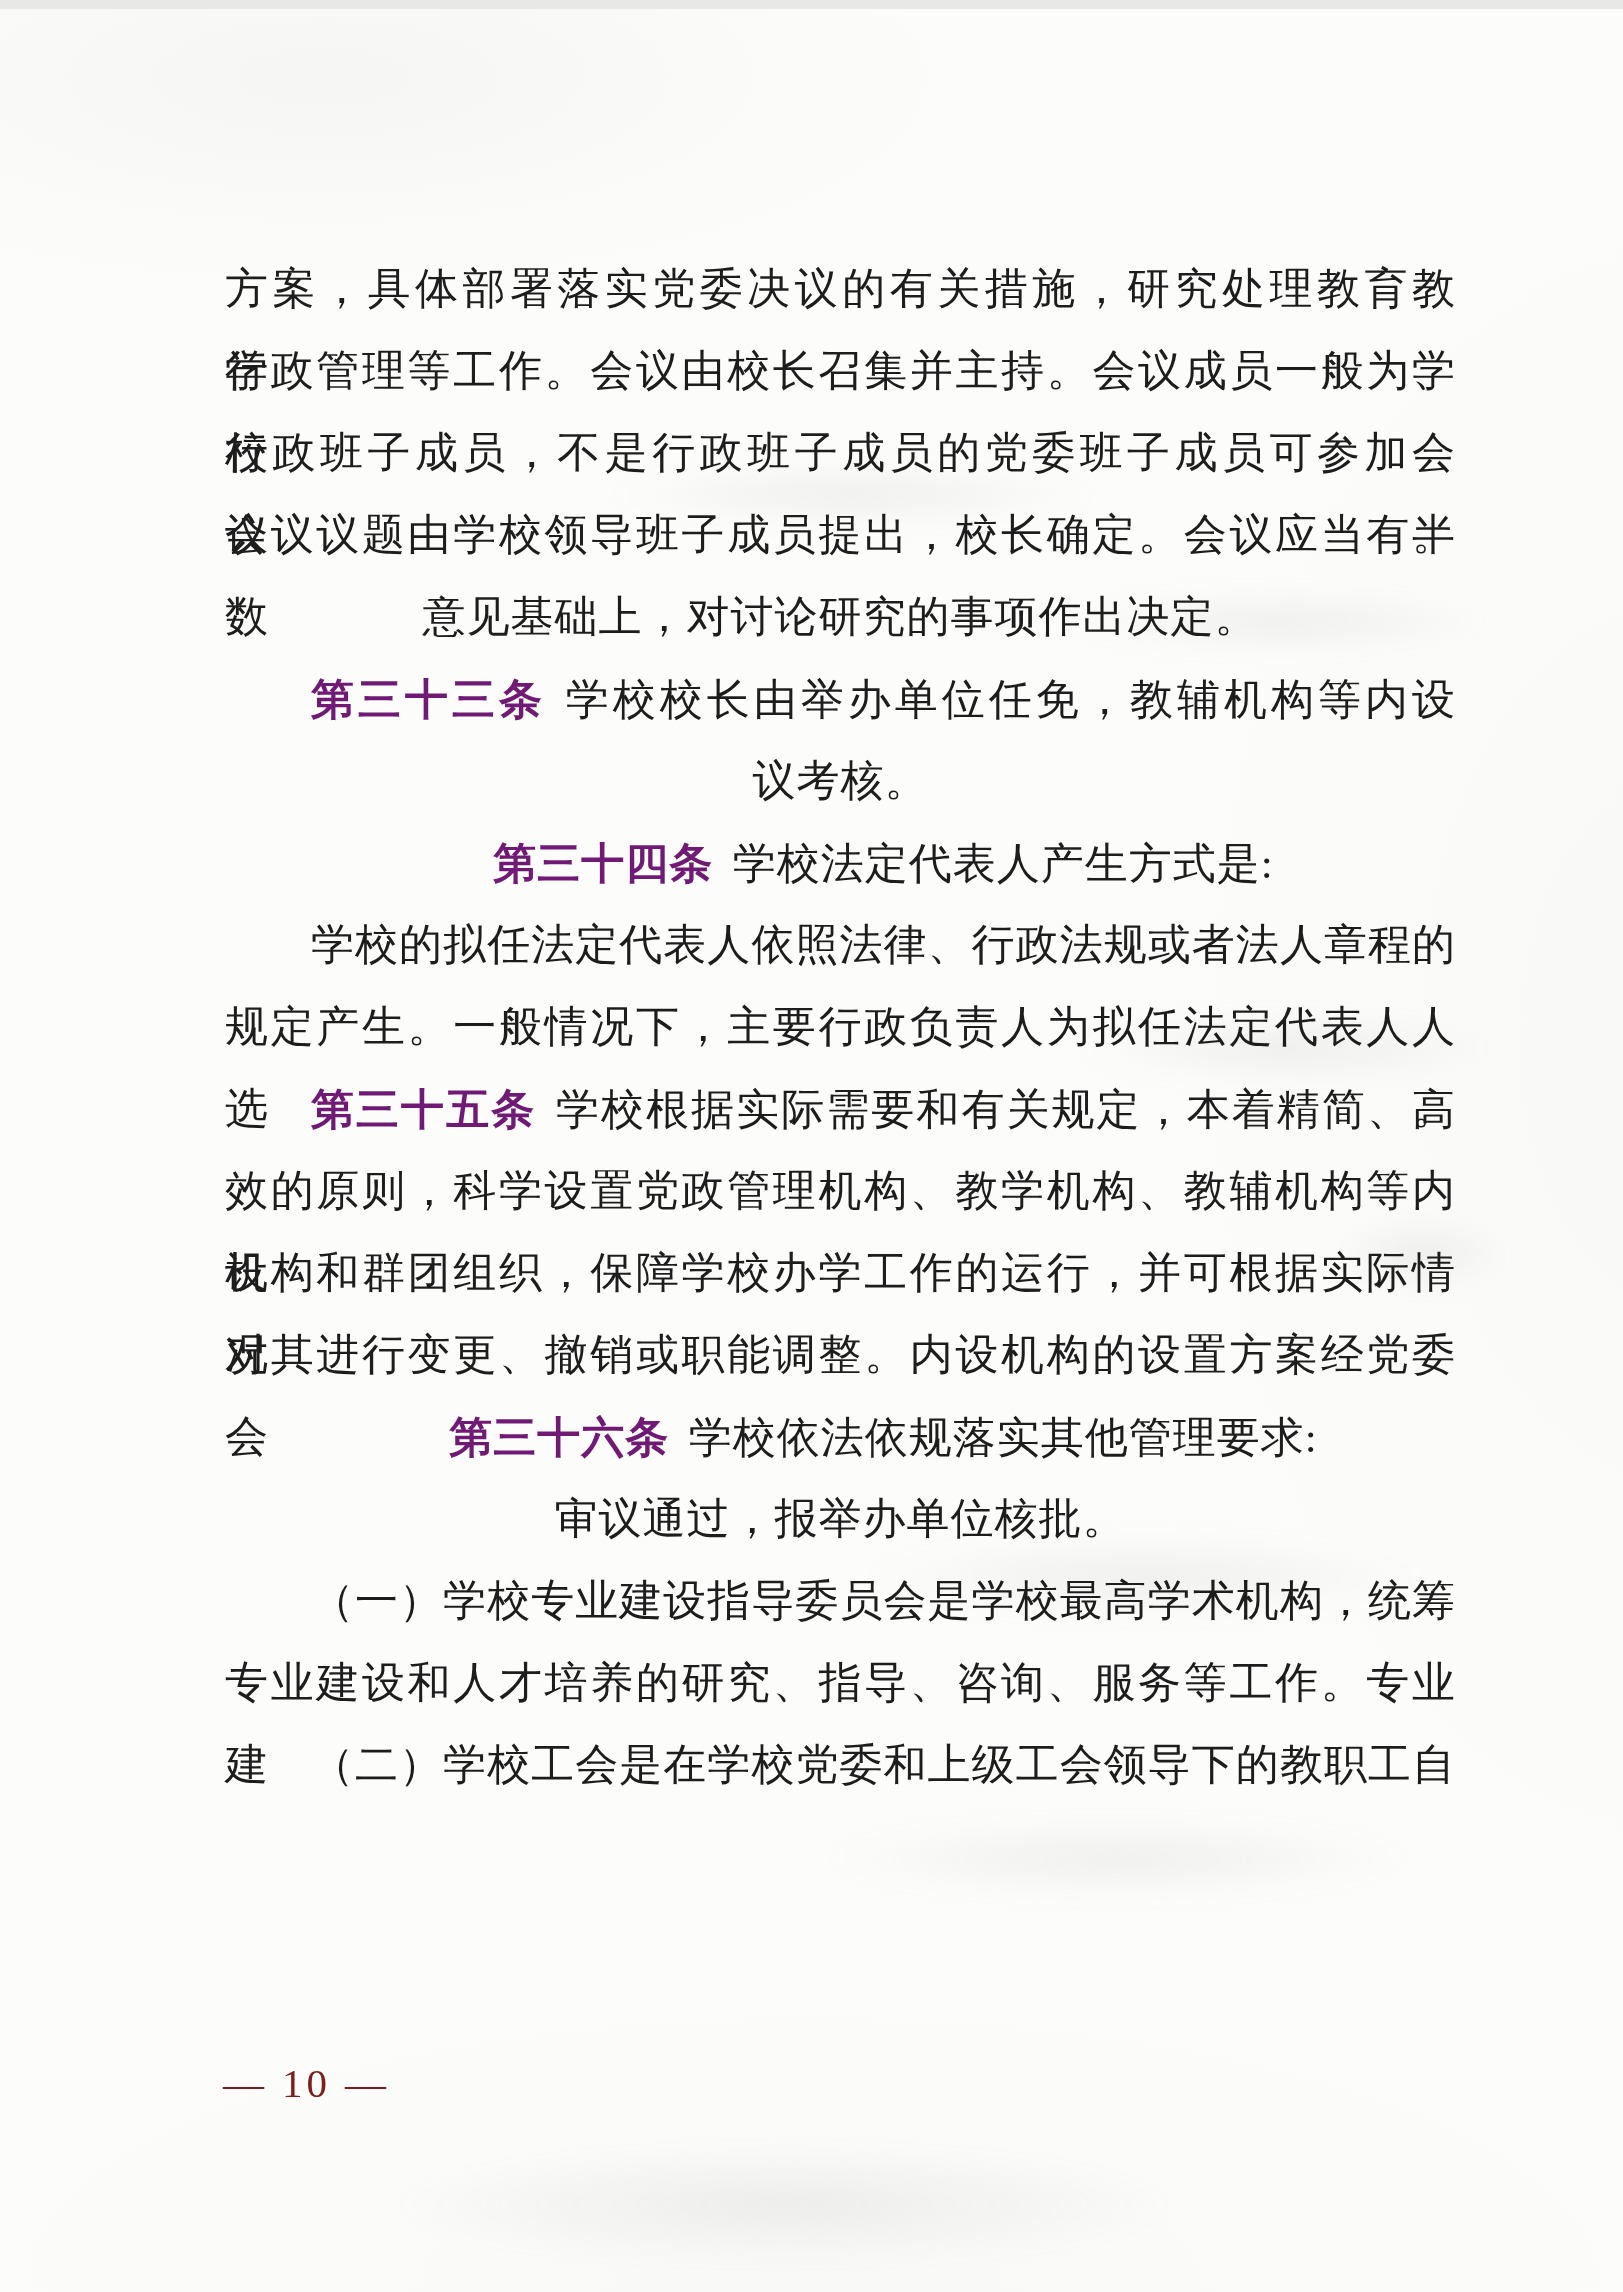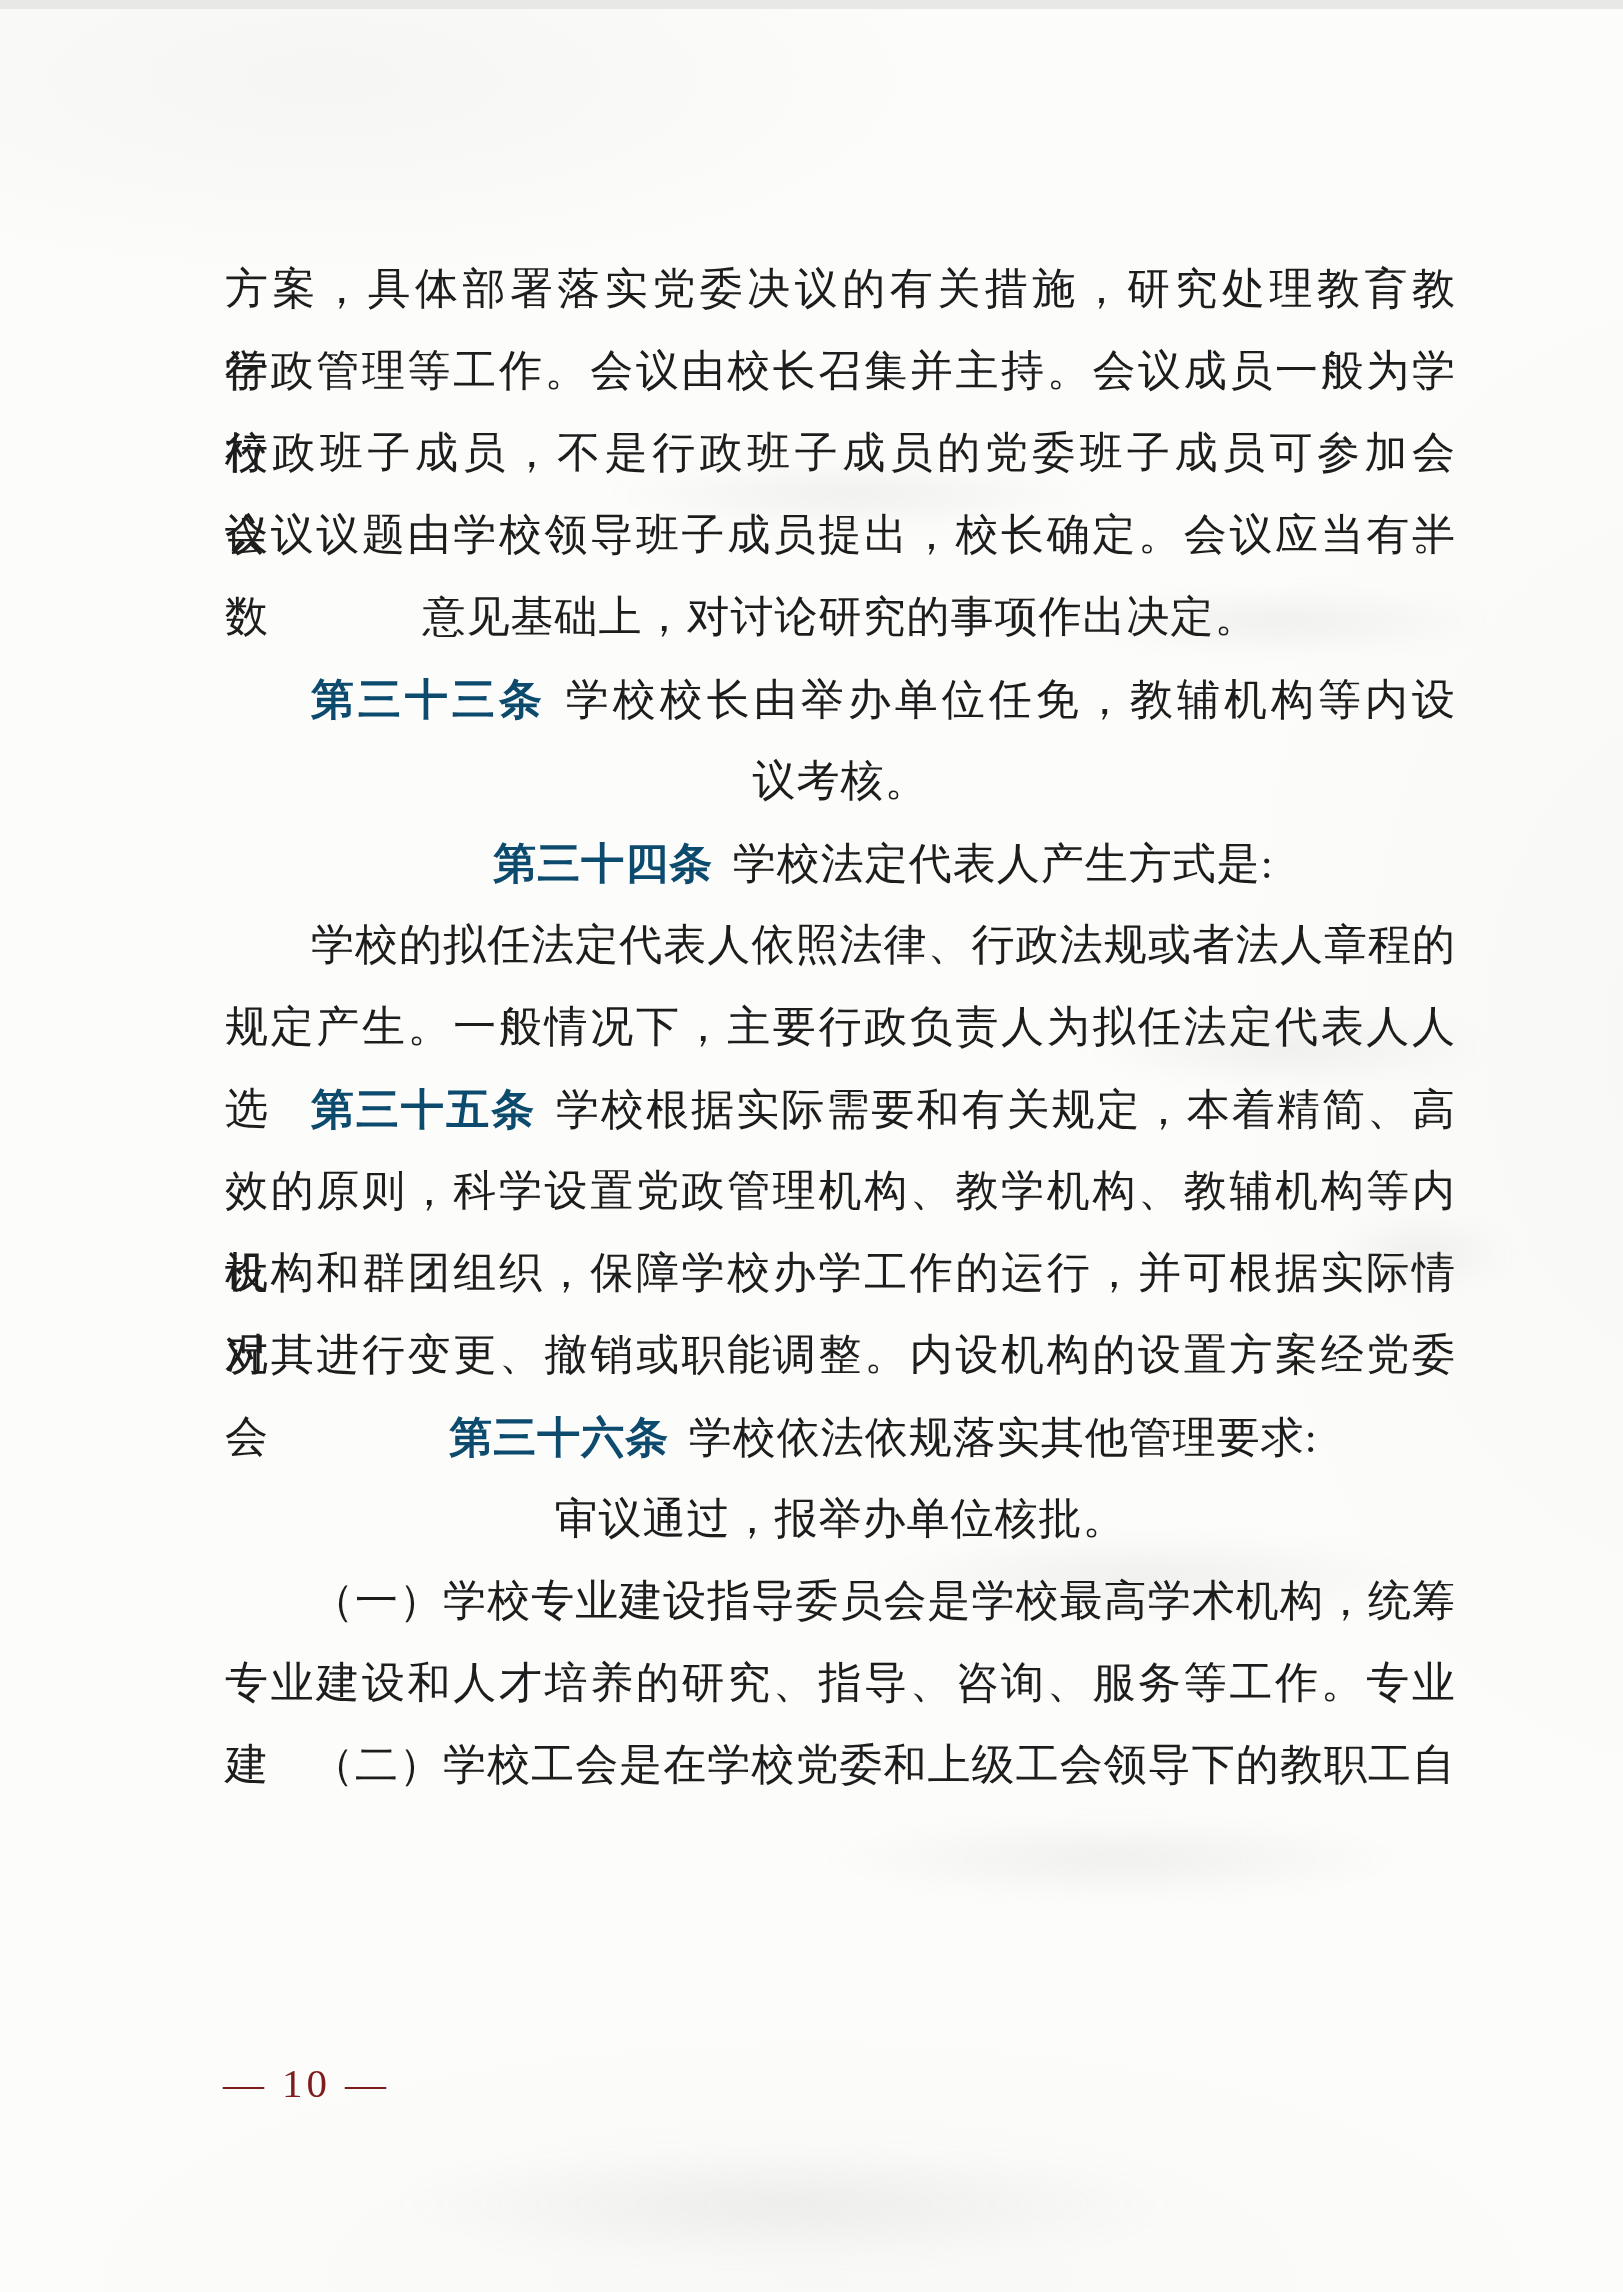--- a/index.html
+++ b/index.html
@@ -39,21 +39,21 @@
   .text-line.justify{
     white-space:normal;
     text-align:justify;
     text-align-last:justify;
   }
   .text-line.indent{ text-indent:86px; }
   .article-no{
     font-weight:700;
     font-family:"Liberation Sans","DejaVu Sans",sans-serif;
     margin-right:19.6px;
-    color:#0c4a6e;
+    color:#701a75;
   }
   .page-number{
     position:absolute;
     left:223px;top:2052px;
     font-size:41px;
     line-height:1.1;
     letter-spacing:3.9px;
     color:#7f1d1d;
     white-space:nowrap;
   }

